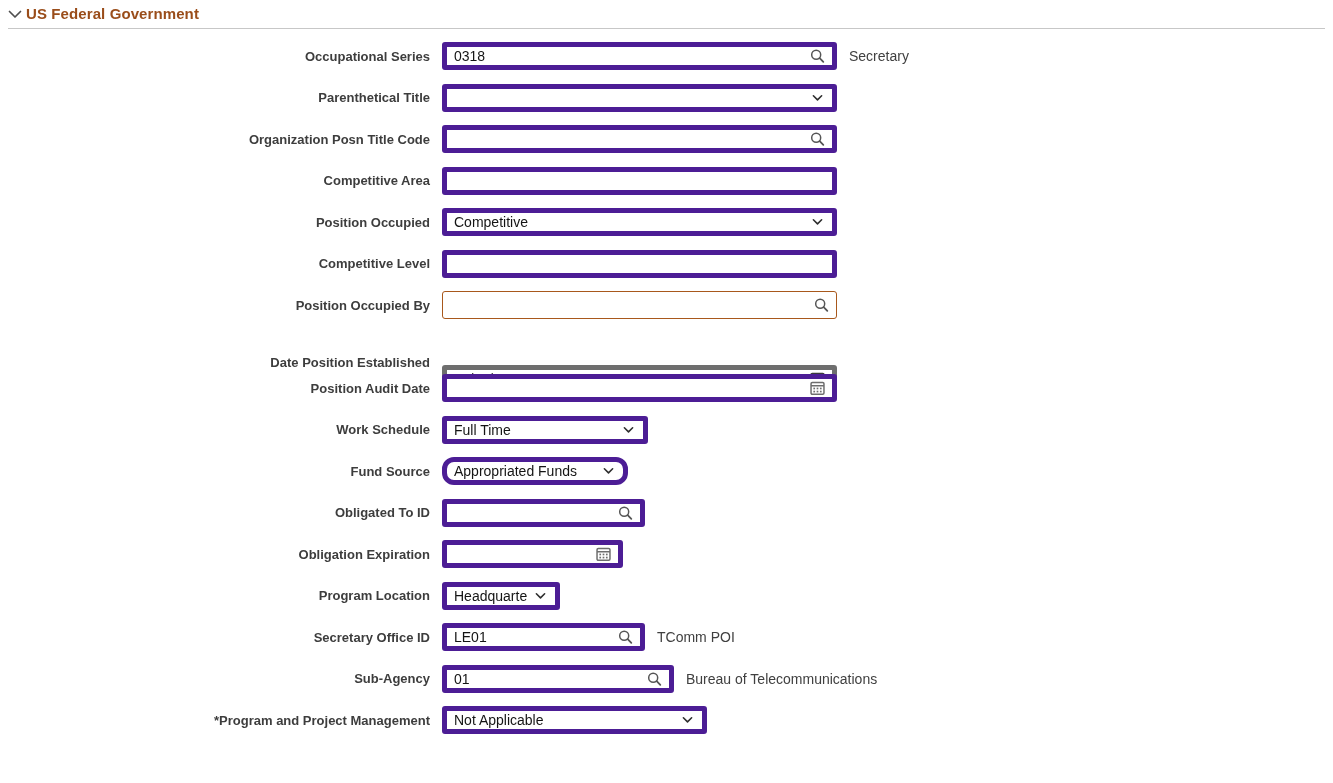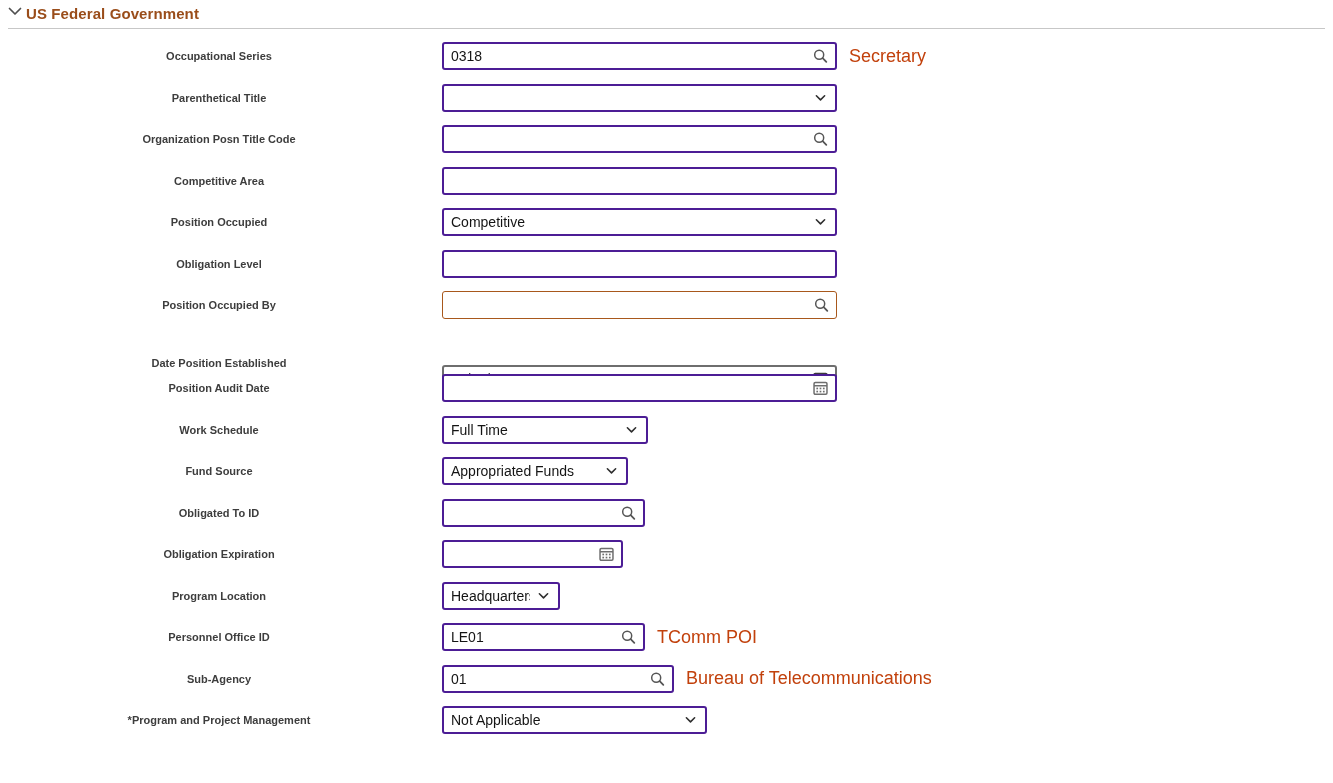--- a/index.html
+++ b/index.html
@@ -1,42 +1,42 @@
 <!DOCTYPE html>
 <html><head>
 <meta charset="utf-8">
 <style>
   * { box-sizing: border-box; margin: 0; padding: 0; }
   html, body { width: 1333px; height: 783px; background: #ffffff; overflow: hidden; }
   body { font-family: "Liberation Sans", sans-serif; color: #1f1f1f; }
   .page { padding: 0 8px; }
 
   
-  .section-header { display: flex; gap: 4px; padding: 5px 0 4px 0; cursor: pointer; }
+  .section-header { display: flex; align-items: center; gap: 4px; padding: 5px 0 4px 0; cursor: pointer; }
   .section-header .chev { display: inline-flex; color: #4f4f4f; margin-top: 2px; }
   .section-title { font-size: 15px; font-weight: bold; color: #9a4d1a; letter-spacing: 0.1px; }
   .divider { border: none; border-top: 1px solid #c7c7c7; margin: 2px 0 0 0; }
 
   
   .form { padding-top: 13px; }
   .row { display: grid; grid-template-columns: 422px 1fr; column-gap: 12px; align-items: center; height: 28px; margin-bottom: 13.5px; }
-  .lbl { text-align: center; font-size: 11px; font-weight: bold; color: #3d3d3d; white-space: nowrap; }
+  .lbl { text-align: right; font-size: 13px; font-weight: bold; color: #3d3d3d; white-space: nowrap; }
   .ctrl { display: flex; align-items: center; gap: 12px; }
 
-  .inputwrap { position: relative; height: 28px; background: #fff; border: 2px solid #4c1d95; border-radius: 3px; display: flex; align-items: center; }
+  .inputwrap { position: relative; height: 28px; background: #fff; border: 5px solid #4c1d95; border-radius: 3px; display: flex; align-items: center; }
   .inputwrap.focused { border: 1.5px solid #a8581c; }
   .inputwrap.emphasis { border-color: #6e6e6e; margin-top: 32px; }
   .inputwrap input { width: 100%; height: 100%; border: none; outline: none; background: transparent; font-family: "Liberation Sans", sans-serif; font-size: 14px; color: #141414; padding: 0 7px; border-radius: 3px; }
   .inputwrap.has-icon input { padding-right: 28px; }
   .icon-btn { position: absolute; right: 7px; top: 50%; transform: translateY(-50%); display: inline-flex; align-items: center; justify-content: center; cursor: pointer; background: none; border: none; padding: 0; }
   .icon-search { color: #565656; }
   .icon-cal { color: #6e6e6e; }
   .emphasis .icon-cal { color: #3a3a3a; }
   .icon-chev { color: #2e2e2e; right: 9px; }
-  .desc { font-size: 18px; color: #c2410c; white-space: nowrap; }
+  .desc { font-size: 14px; color: #404040; white-space: nowrap; }
 </style>
 </head>
 <body>
 
 <div class="page">
   <div class="section-header">
     <span class="chev">
       <svg width="14" height="9" viewBox="0 0 14 9">
           <polyline points="1.5,1.5 7,7 12.5,1.5" fill="none" stroke="currentColor" stroke-width="1.7" stroke-linecap="round" stroke-linejoin="round"></polyline>
         </svg>
@@ -102,21 +102,21 @@
             <input type="text" readonly="" value="Competitive" style="">
             <span class="icon-btn icon-chev">
               <svg width="11" height="8" viewBox="0 0 12 8">
                 <polyline points="1.5,1.5 6,6 10.5,1.5" fill="none" stroke="currentColor" stroke-width="1.7" stroke-linecap="round" stroke-linejoin="round"></polyline>
               </svg>
             </span>
           </div>
         </div>
       </div>
       <div class="row">
-        <div class="lbl">Obligation Level</div>
+        <div class="lbl">Competitive Level</div>
         <div class="ctrl">
           <div class="inputwrap" style="width: 395px;">
             <input type="text" value="" style="">
           </div>
         </div>
       </div>
       <div class="row">
         <div class="lbl">Position Occupied By</div>
         <div class="ctrl">
           <div class="inputwrap has-icon focused" style="width: 395px;">
@@ -183,21 +183,21 @@
               <svg width="11" height="8" viewBox="0 0 12 8">
                 <polyline points="1.5,1.5 6,6 10.5,1.5" fill="none" stroke="currentColor" stroke-width="1.7" stroke-linecap="round" stroke-linejoin="round"></polyline>
               </svg>
             </span>
           </div>
         </div>
       </div>
       <div class="row">
         <div class="lbl">Fund Source</div>
         <div class="ctrl">
-          <div class="inputwrap has-icon" style="width: 186px;">
+          <div class="inputwrap has-icon" style="width: 186px; border-radius: 12px;">
             <input type="text" readonly="" value="Appropriated Funds" style="">
             <span class="icon-btn icon-chev">
               <svg width="11" height="8" viewBox="0 0 12 8">
                 <polyline points="1.5,1.5 6,6 10.5,1.5" fill="none" stroke="currentColor" stroke-width="1.7" stroke-linecap="round" stroke-linejoin="round"></polyline>
               </svg>
             </span>
           </div>
         </div>
       </div>
       <div class="row">
@@ -243,21 +243,21 @@
             <input type="text" readonly="" value="Headquarters" style="">
             <span class="icon-btn icon-chev">
               <svg width="11" height="8" viewBox="0 0 12 8">
                 <polyline points="1.5,1.5 6,6 10.5,1.5" fill="none" stroke="currentColor" stroke-width="1.7" stroke-linecap="round" stroke-linejoin="round"></polyline>
               </svg>
             </span>
           </div>
         </div>
       </div>
       <div class="row">
-        <div class="lbl">Personnel Office ID</div>
+        <div class="lbl">Secretary Office ID</div>
         <div class="ctrl">
           <div class="inputwrap has-icon" style="width: 203px;">
             <input type="text" value="LE01" style="">
             <span class="icon-btn icon-search">
               <svg width="15" height="15" viewBox="0 0 16 16">
                 <circle cx="6.6" cy="6.6" r="4.8" fill="none" stroke="currentColor" stroke-width="1.6"></circle>
                 <line x1="10.3" y1="10.3" x2="14.2" y2="14.2" stroke="currentColor" stroke-width="1.9" stroke-linecap="round"></line>
               </svg>
             </span>
           </div>

